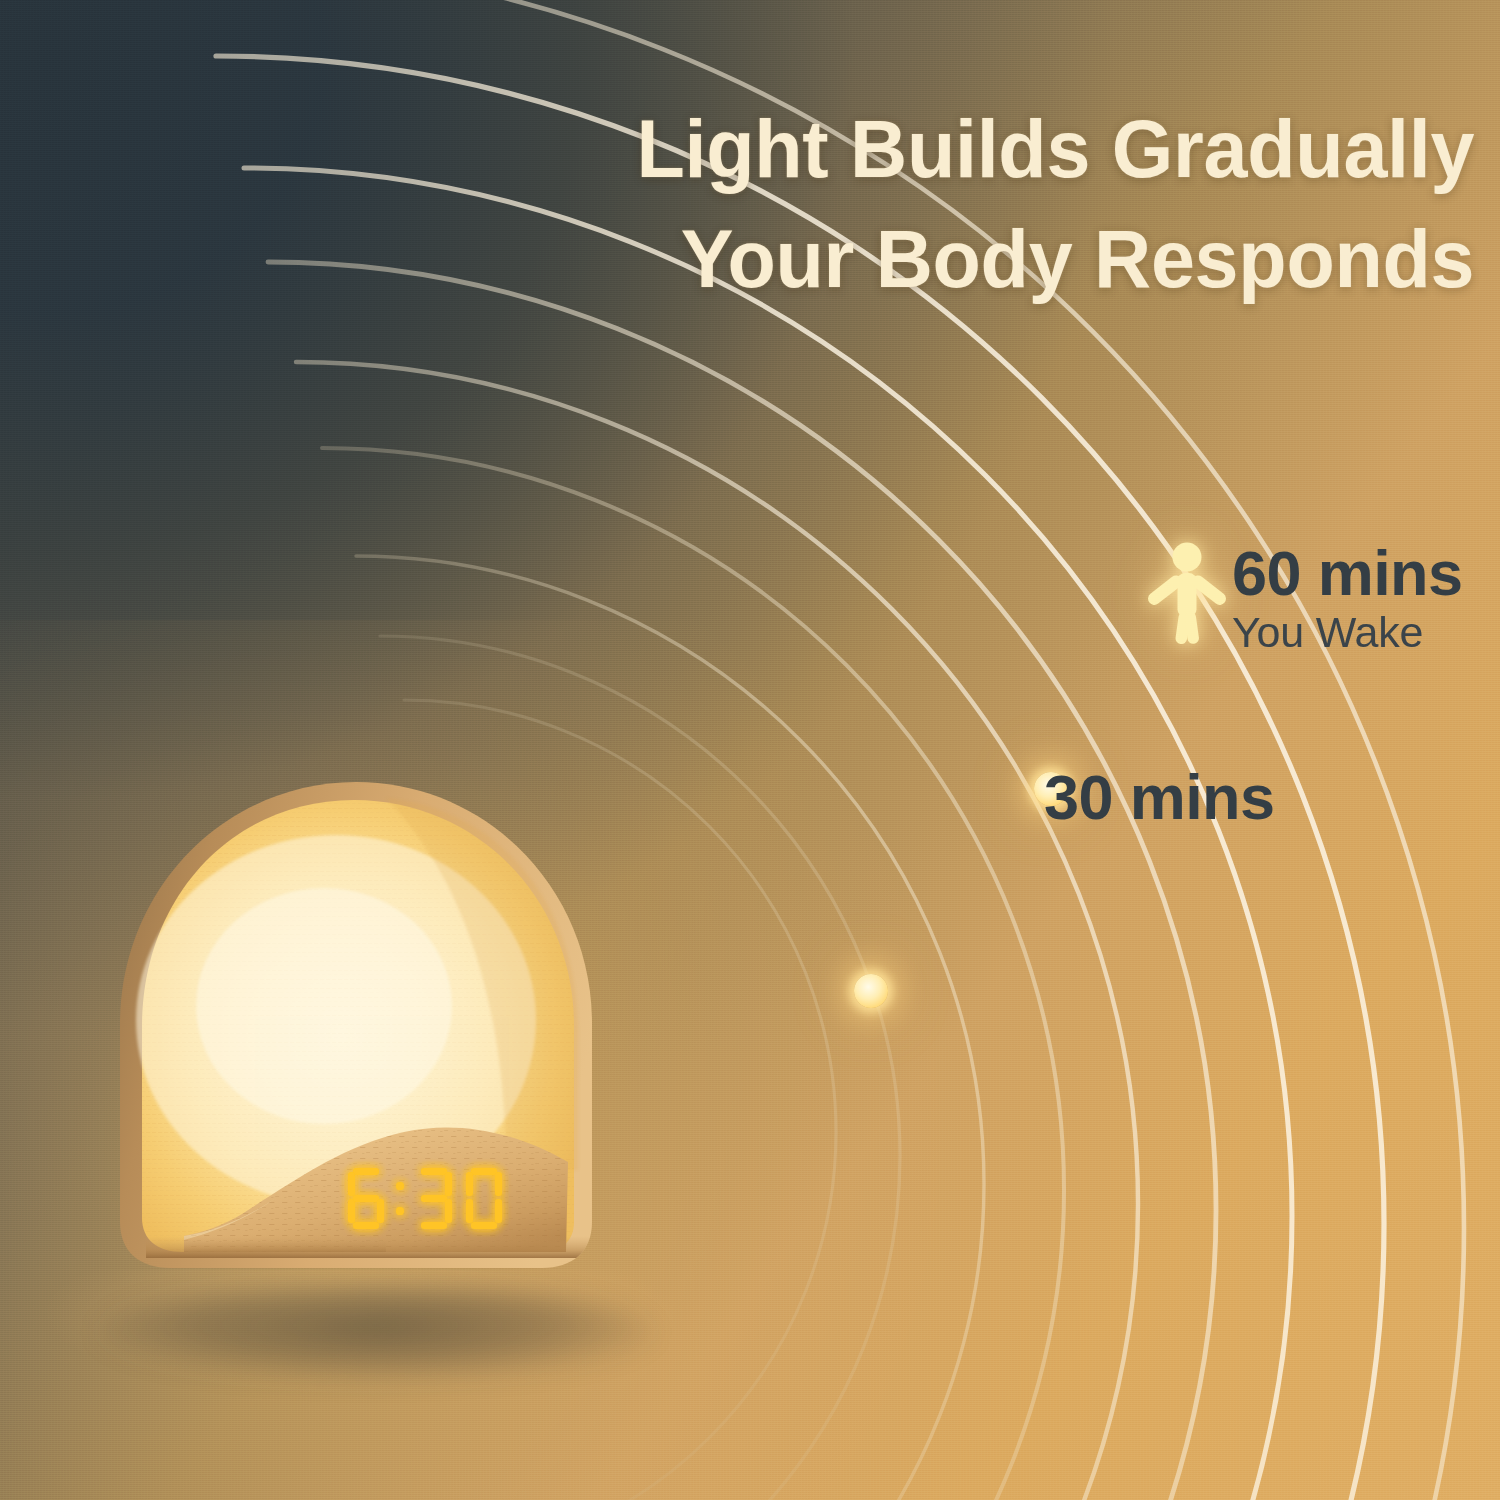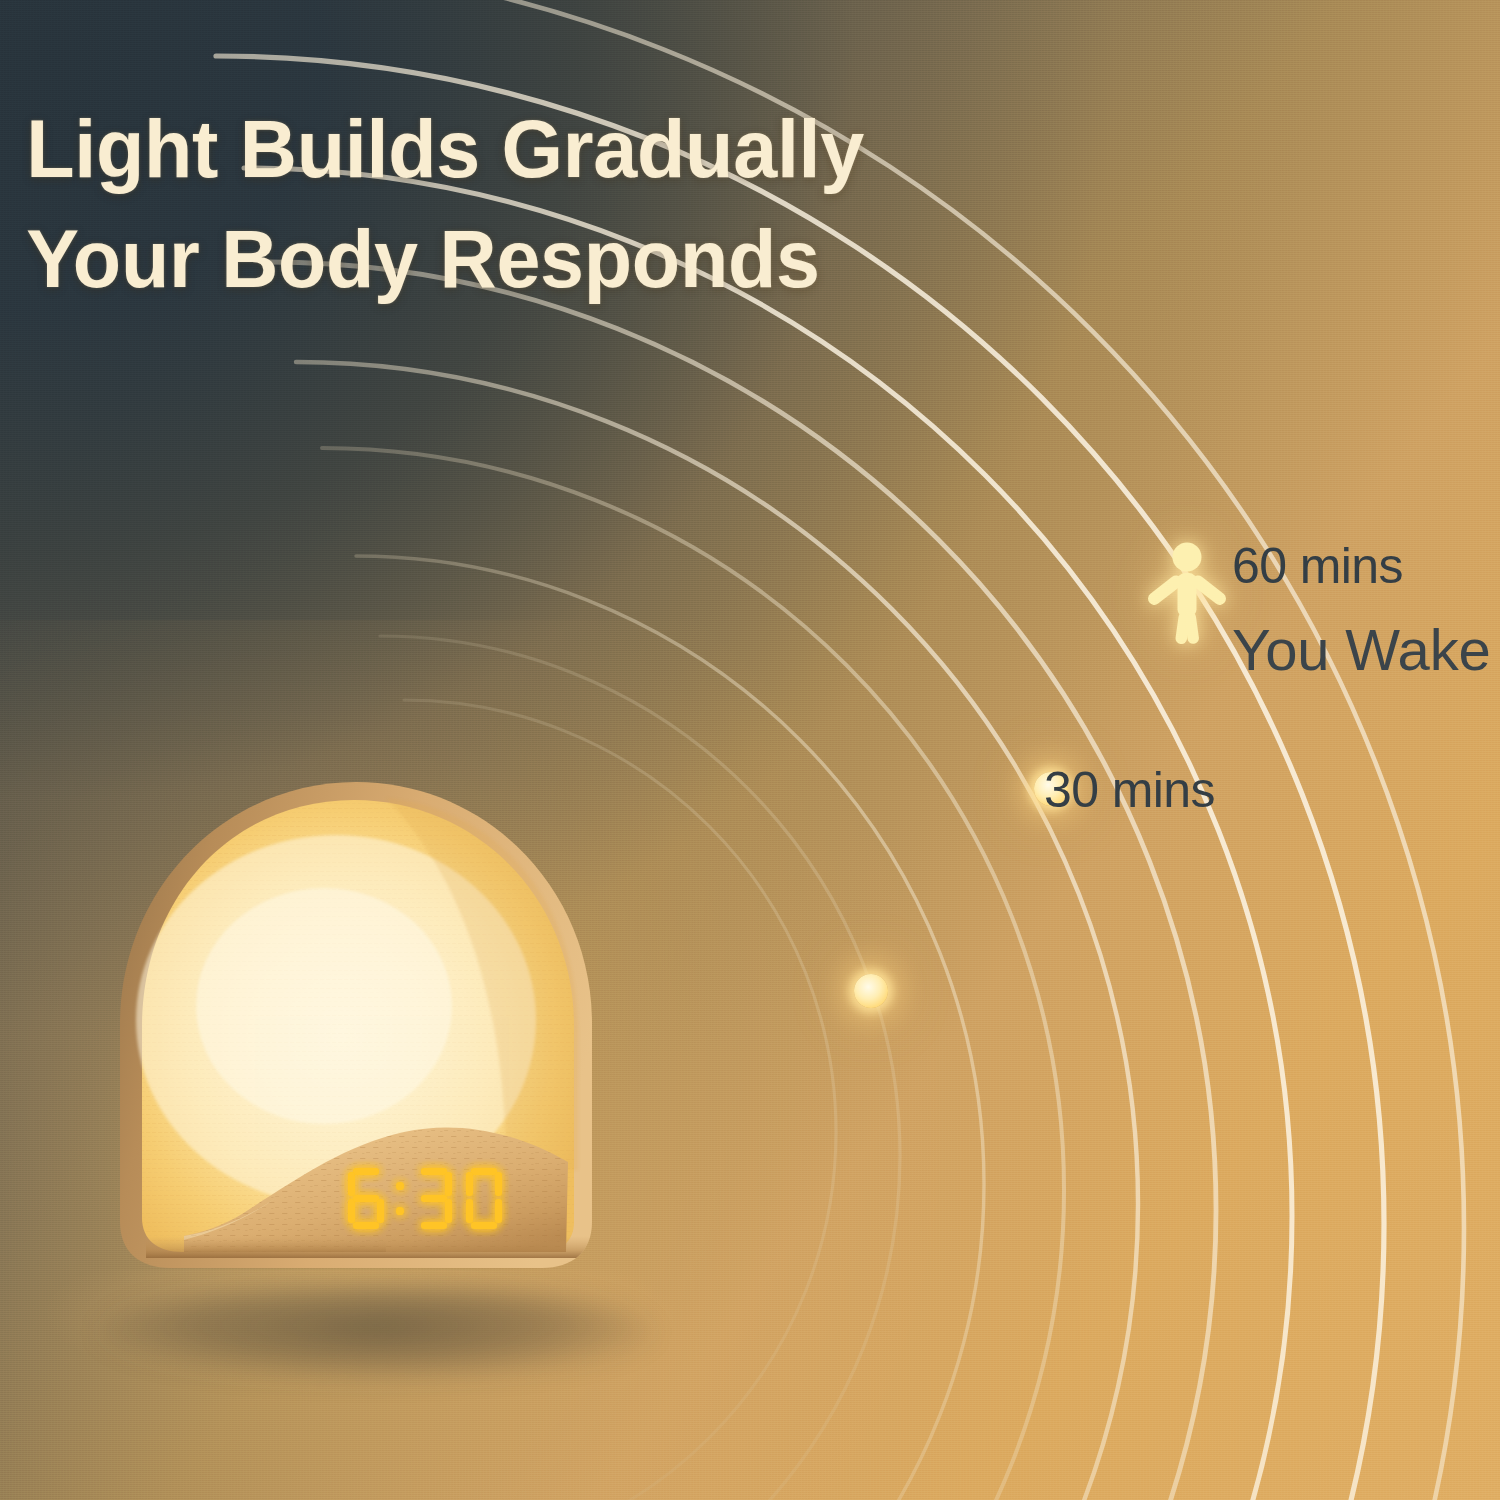--- a/index.html
+++ b/index.html
@@ -50,53 +50,53 @@
   }
 
   
   #arcs { position:absolute; inset:0; pointer-events:none; }
 
   
   #headline {
     position:absolute;
     left:0; top:94px;
     width:1500px;
-    text-align:left;
+    text-align:right;
     z-index:9;
     pointer-events:none;
+    padding-left:28px;
   }
   #headline .hl-line {
     display:block;
     color:#f9edd1;
     font-size:82px;
     line-height:1.34;
     font-weight:bold;
     letter-spacing:-0.3px;
     text-shadow:0 2px 10px rgba(60,40,10,.30), 0 0 3px rgba(255,235,190,.25);
     transform:scaleX(.965);
   }
 
   
   .tl-item { position:absolute; z-index:10; }
   .tl-time {
-    font-size:50px;
-    font-weight:normal;
+    font-size:63px;
+    font-weight:bold;
     color:#343e45;
     line-height:1.06;
     white-space:nowrap;
     letter-spacing:-0.6px;
   }
   .tl-desc {
-    font-size:58px;
+    font-size:43px;
     font-weight:normal;
     color:#3b444a;
     line-height:1.18;
     white-space:nowrap;
     letter-spacing:-0.2px;
-    margin-top:23px;
   }
 
   
   .tl-dot {
     position:absolute;
     width:34px; height:34px;
     border-radius:50%;
     background:radial-gradient(circle at 42% 38%, #fff9e2 0%, #ffe9a8 45%, #ffd470 78%, #f7c košice 100%);
     background:radial-gradient(circle at 42% 38%, #fffbe9 0%, #ffeeb4 42%, #ffd978 76%, #f6c85e 100%);
     box-shadow:0 0 10px 5px rgba(255,226,150,.85), 0 0 26px 13px rgba(255,214,130,.42), 0 0 46px 22px rgba(255,205,120,.18);

